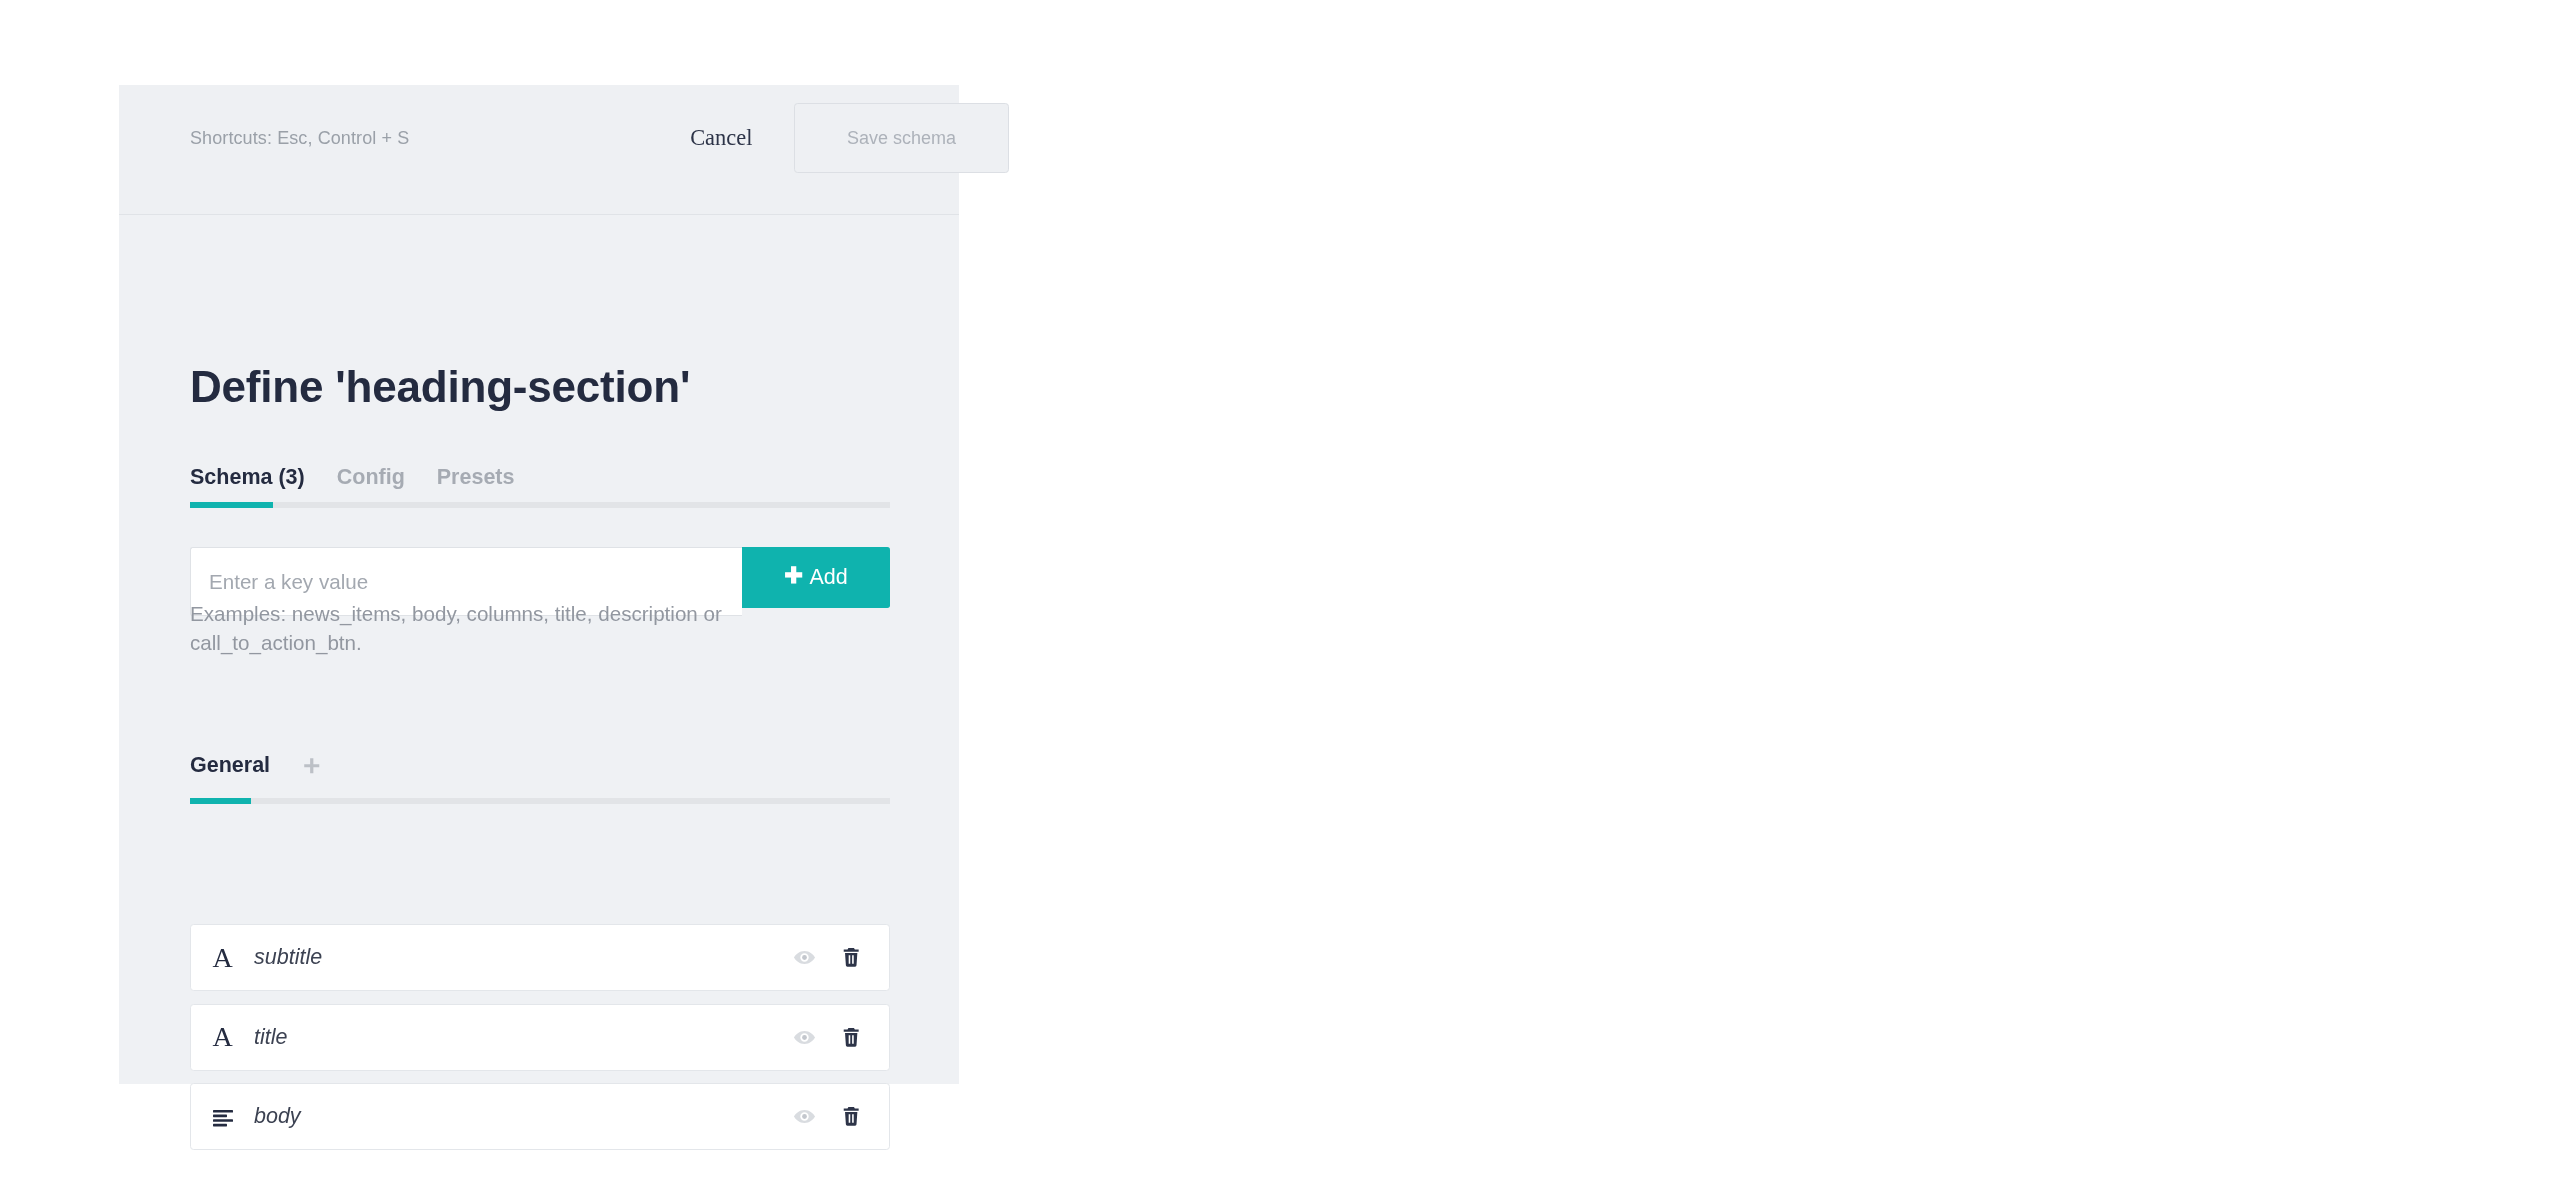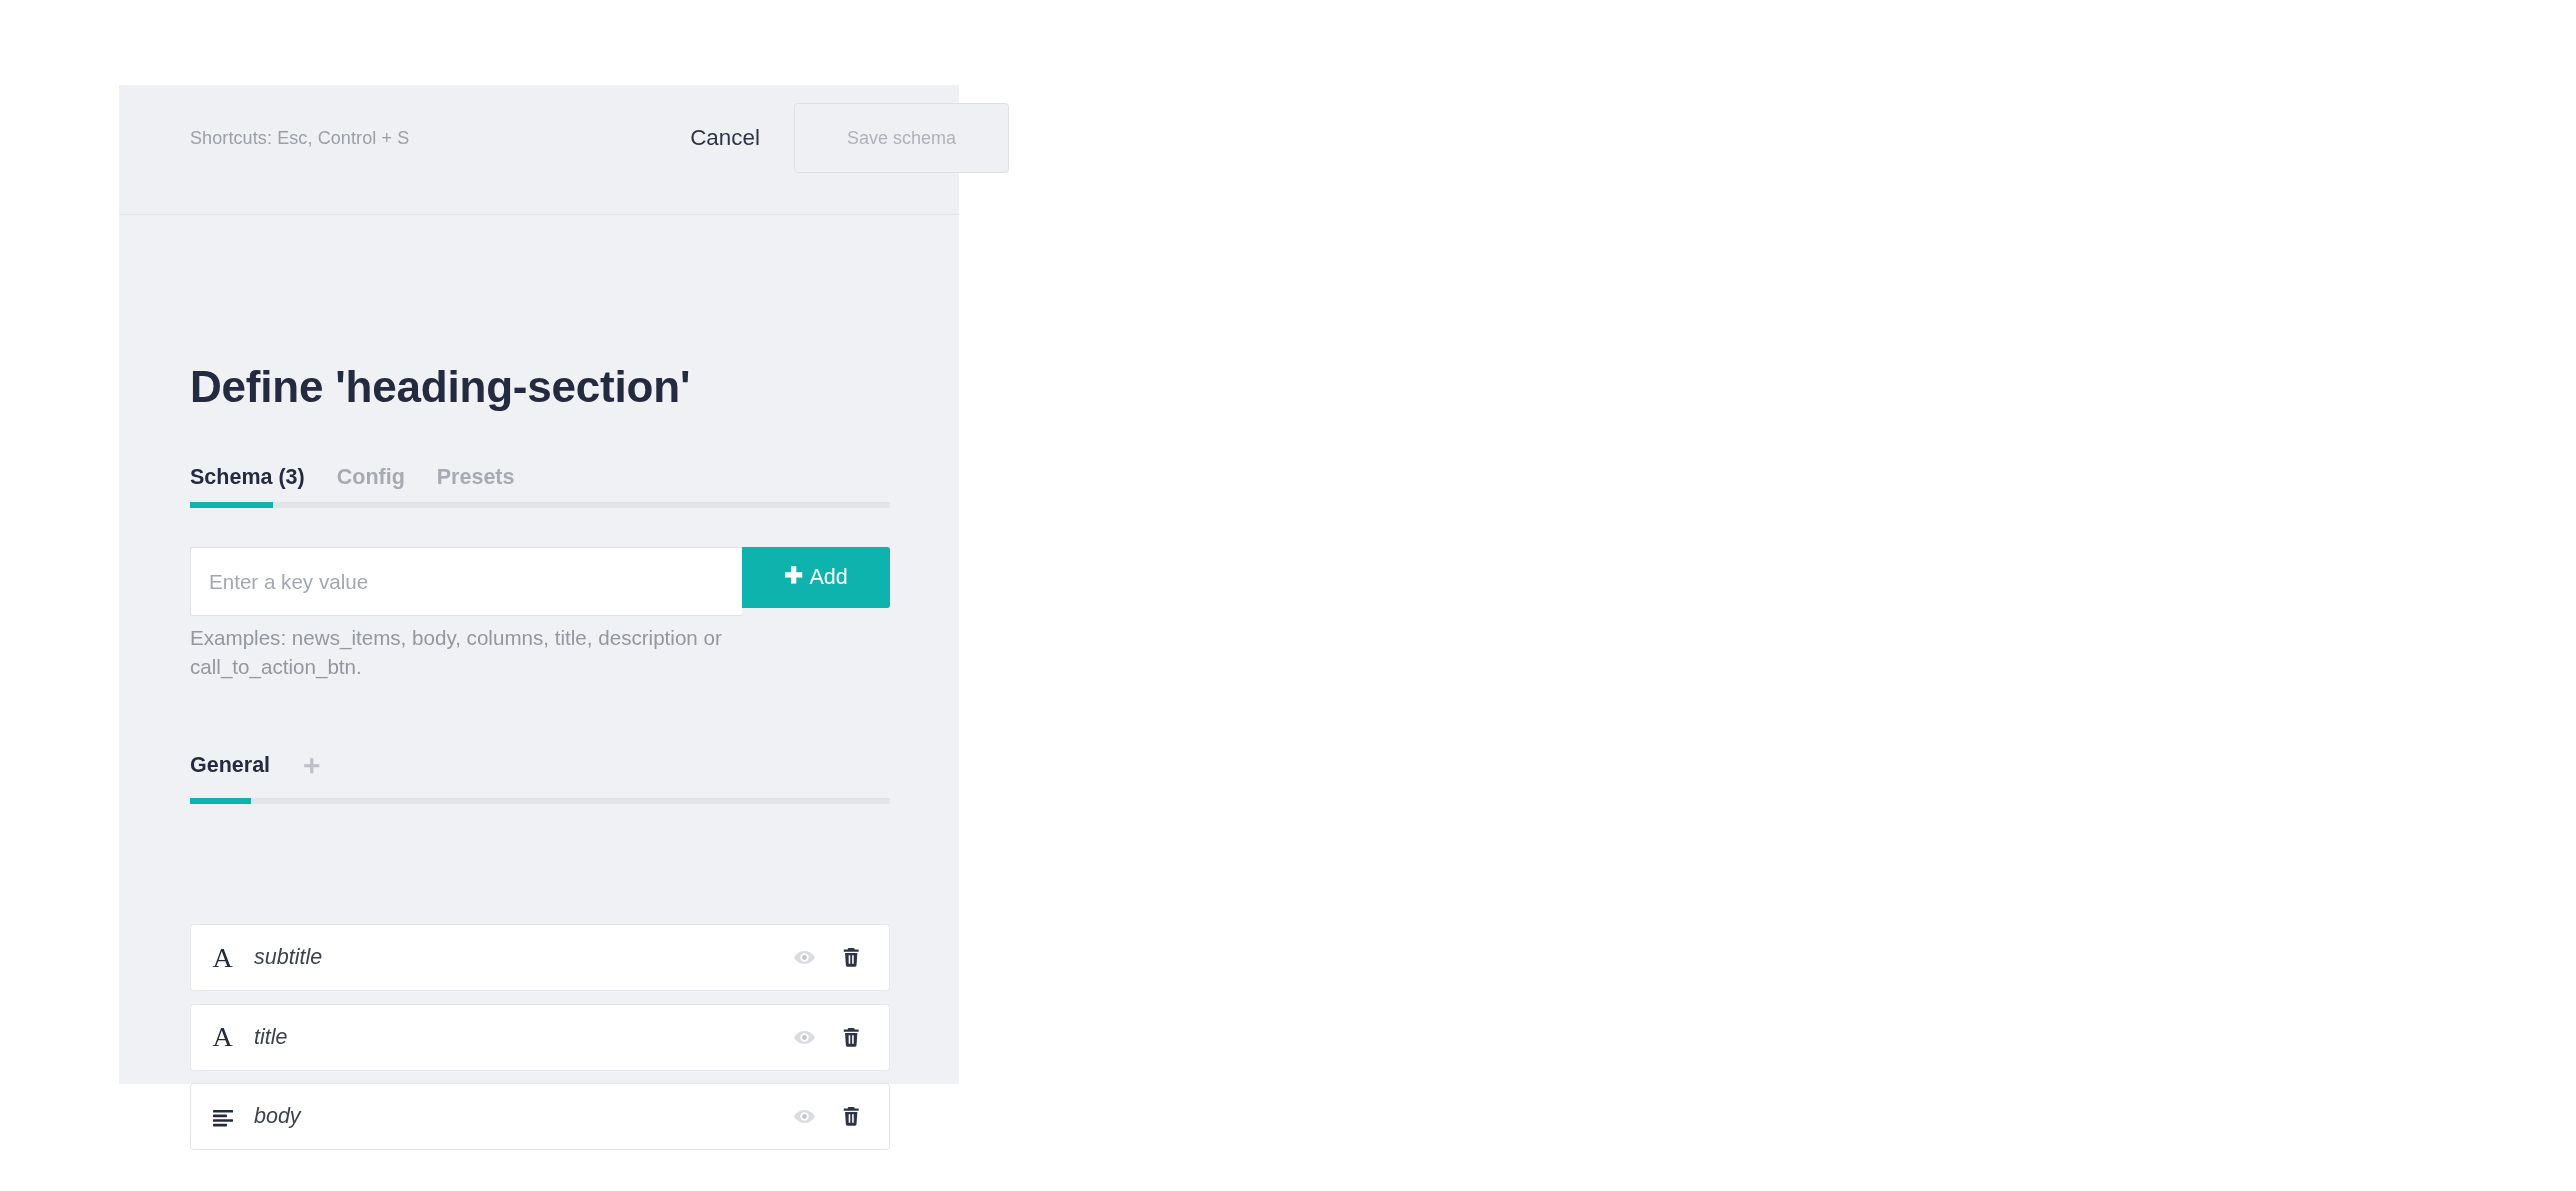--- a/index.html
+++ b/index.html
@@ -45,21 +45,21 @@
   .cancel-btn {
     position: absolute;
     left: 564px;
     top: 36px;
     font-size: 22.4px;
     color: #2d3448;
     background: transparent;
     border: none;
     padding: 3.6px 7.2px;
     cursor: pointer;
-    font-family: Liberation Sans, sans-serif;
+    font-family: Liberation Serif, serif;
     white-space: nowrap;
     text-align: right;
   }
   .save-btn {
     position: absolute;
     left: 675px;
     top: 107px;
     width: 215px;
     height: 70px;
     margin-top: -89px;
@@ -179,21 +179,21 @@
     font-size: 22.4px;
     font-weight: bold;
     line-height: 1;
     display: inline-block;
     transform: translateY(-0.9px);
   }
 
   .examples-text {
     position: absolute;
     left: 71px;
-    top: 408px;
+    top: 384px;
     width: 644px;
     font-size: 20.6px;
     color: #9297a0;
     line-height: 1.42;
   }
 
   
   .grouptabs {
     position: absolute;
     left: 71px;

